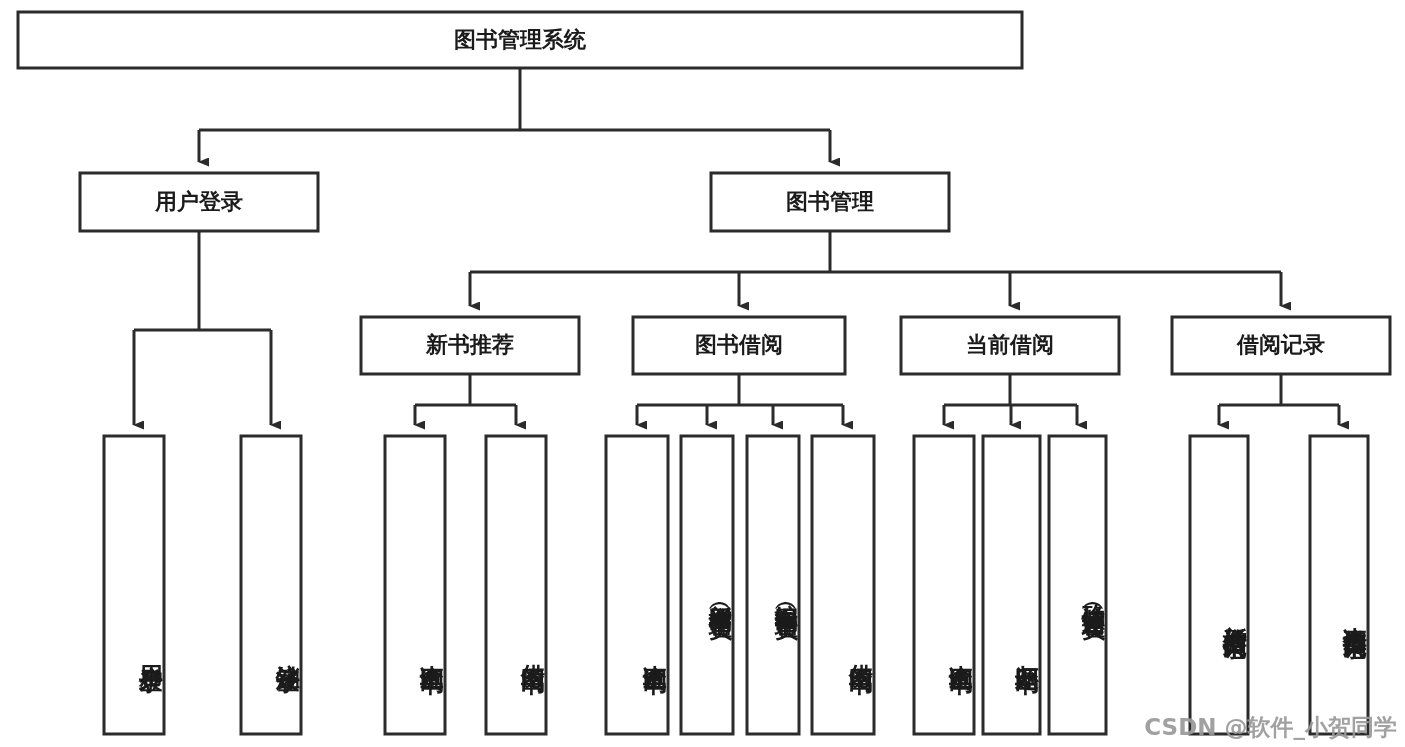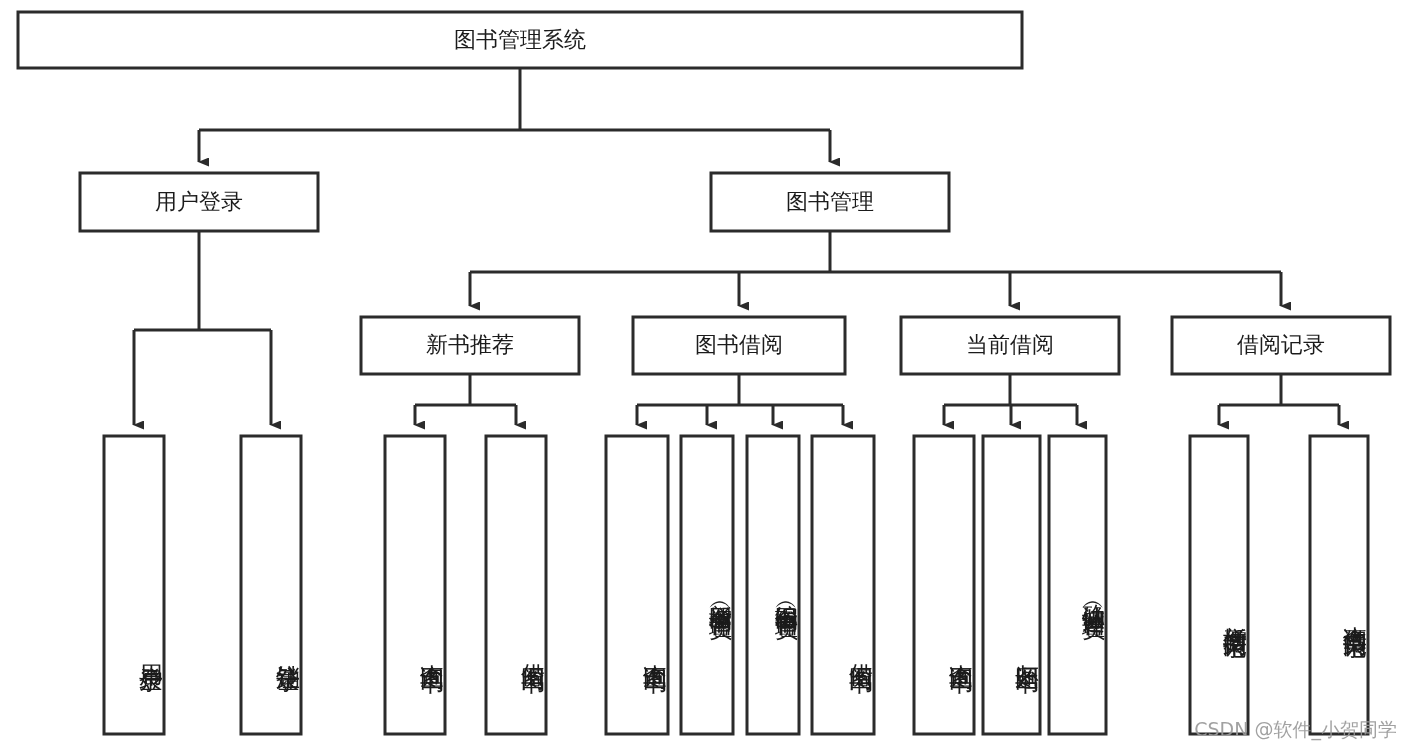--- a/index.html
+++ b/index.html
@@ -11,20 +11,21 @@
     width: 1405px;
     height: 747px;
     font-family: "DejaVu Sans", "Liberation Sans", sans-serif;
     overflow: hidden;
   }
   #diagram-root {
     position: relative;
     width: 1405px;
     height: 747px;
     background: #ffffff;
+    font-weight: bold;
   }
   svg.flow-svg {
     position: absolute;
     left: 0;
     top: 0;
     width: 1405px;
     height: 747px;
   }
   .node-box {
     fill: #ffffff;
@@ -57,21 +58,21 @@
     align-items: flex-start;
     justify-content: center;
     white-space: nowrap;
     pointer-events: none;
   }
   .watermark {
     position: absolute;
     right: 8px;
     bottom: 4px;
     font-family: "DejaVu Sans", "Liberation Sans", sans-serif;
-    font-size: 19px;
+    font-size: 23px;
     color: #9a9a9a;
     white-space: nowrap;
     opacity: 0.92;
   }
 </style>
 </head>
 <body>
 
 <div id="diagram-root">
 

